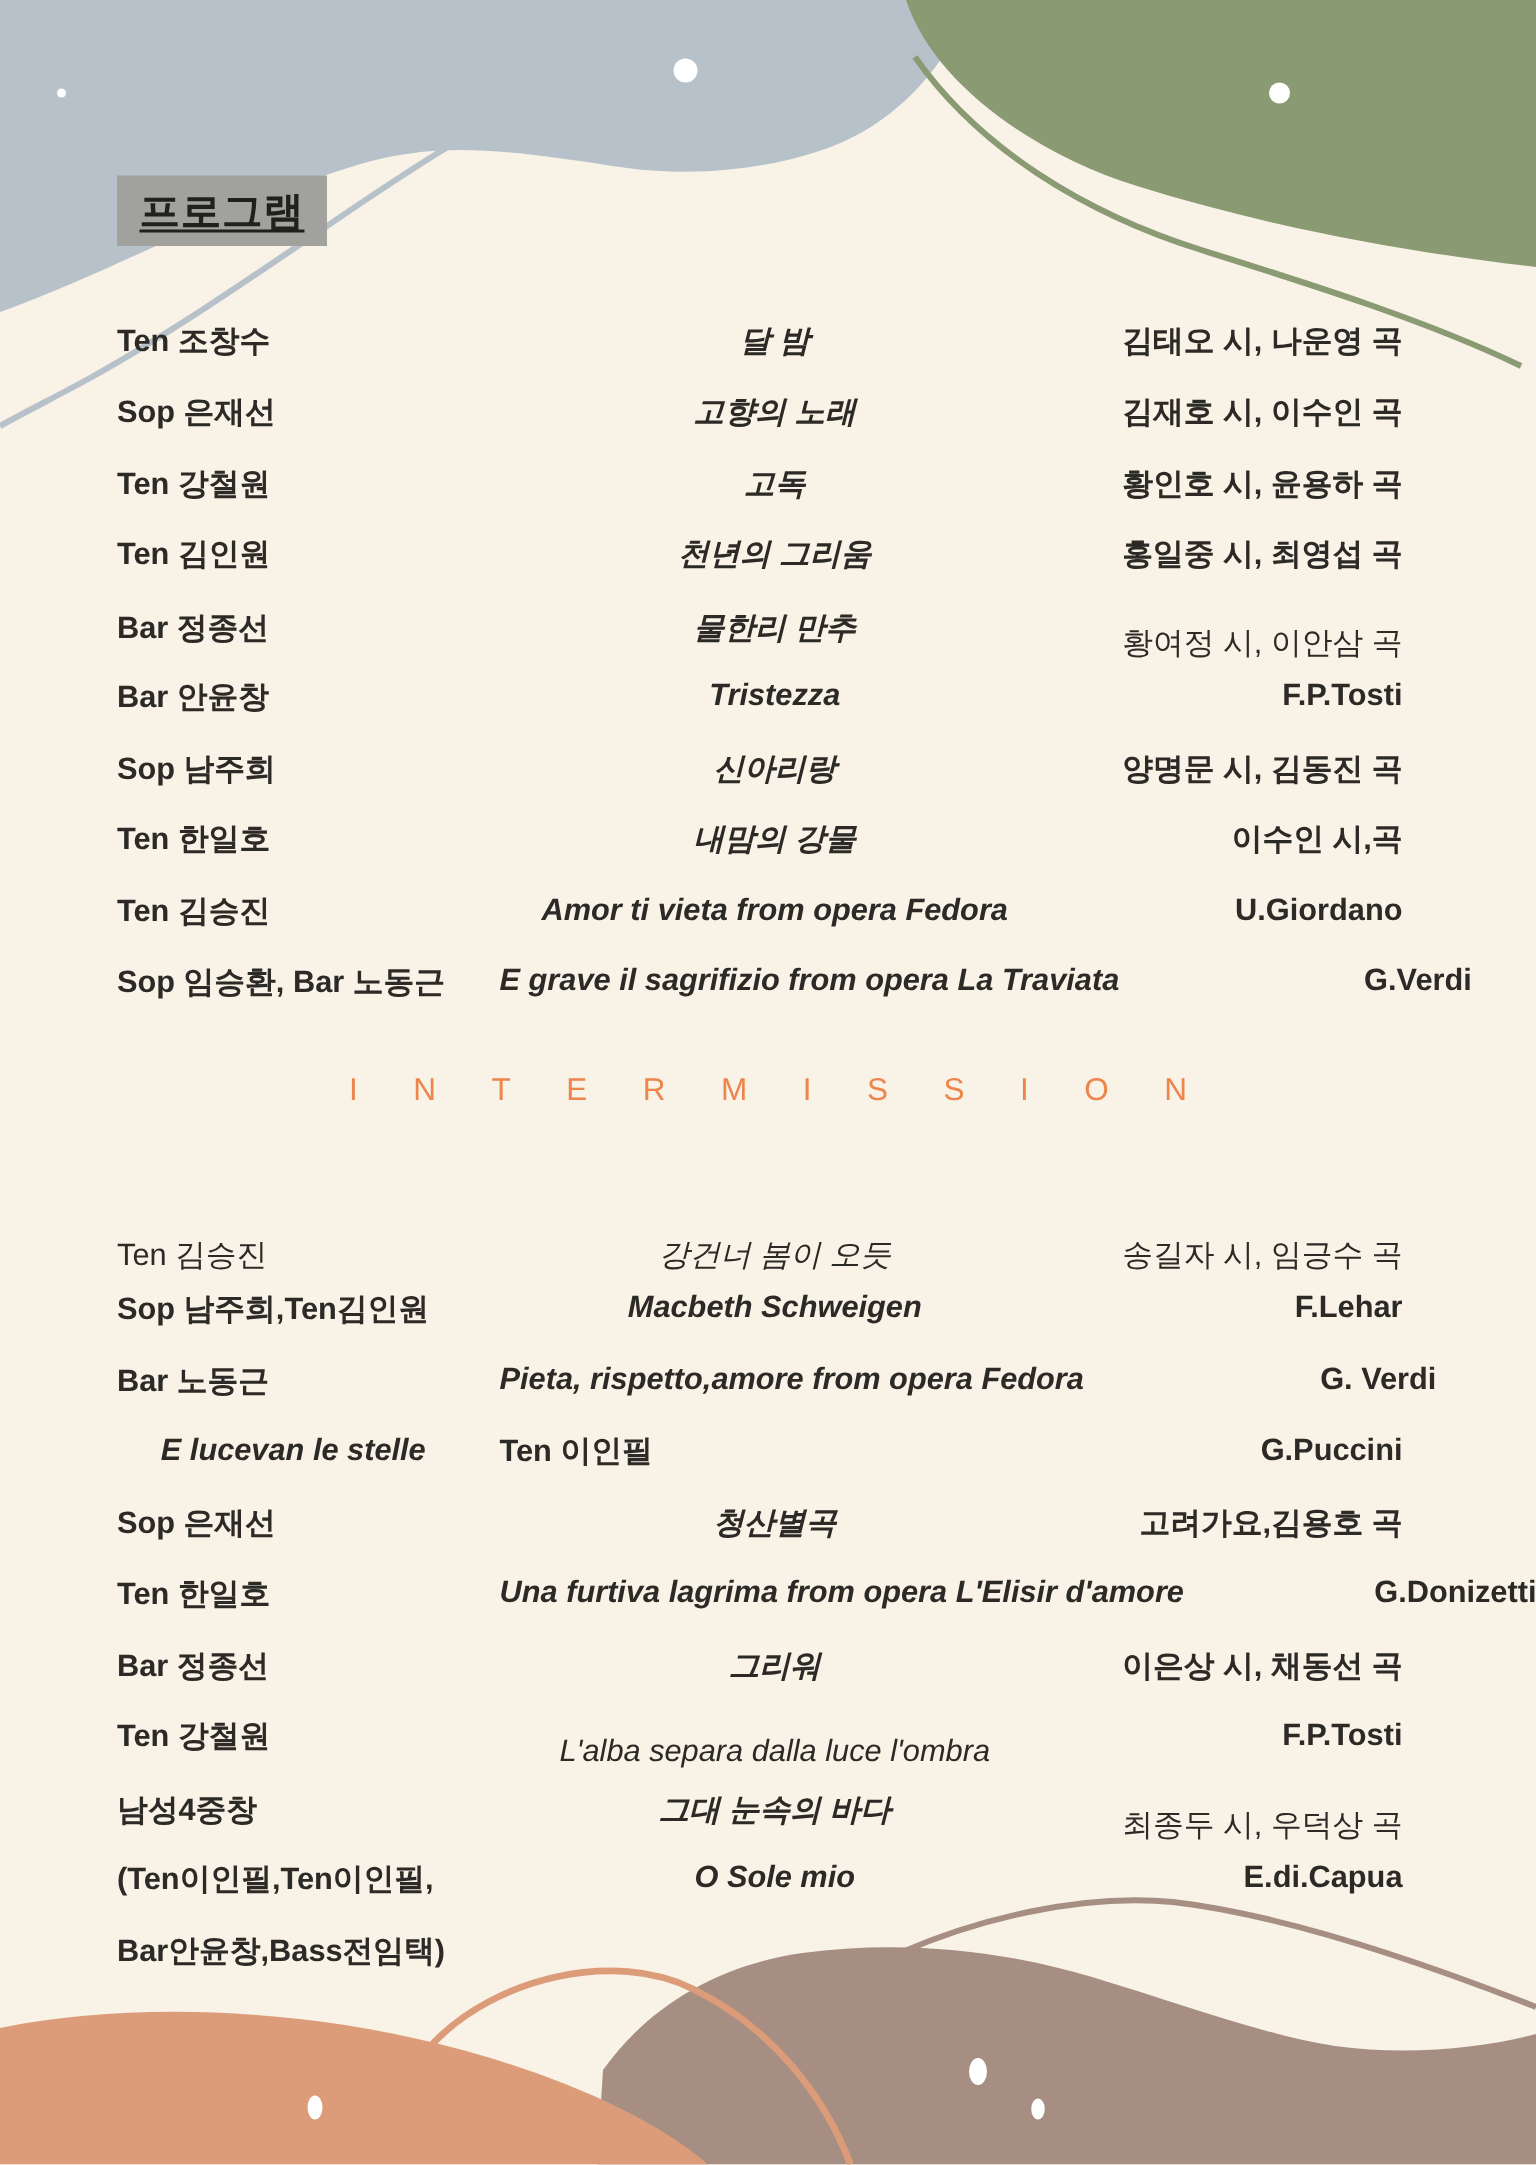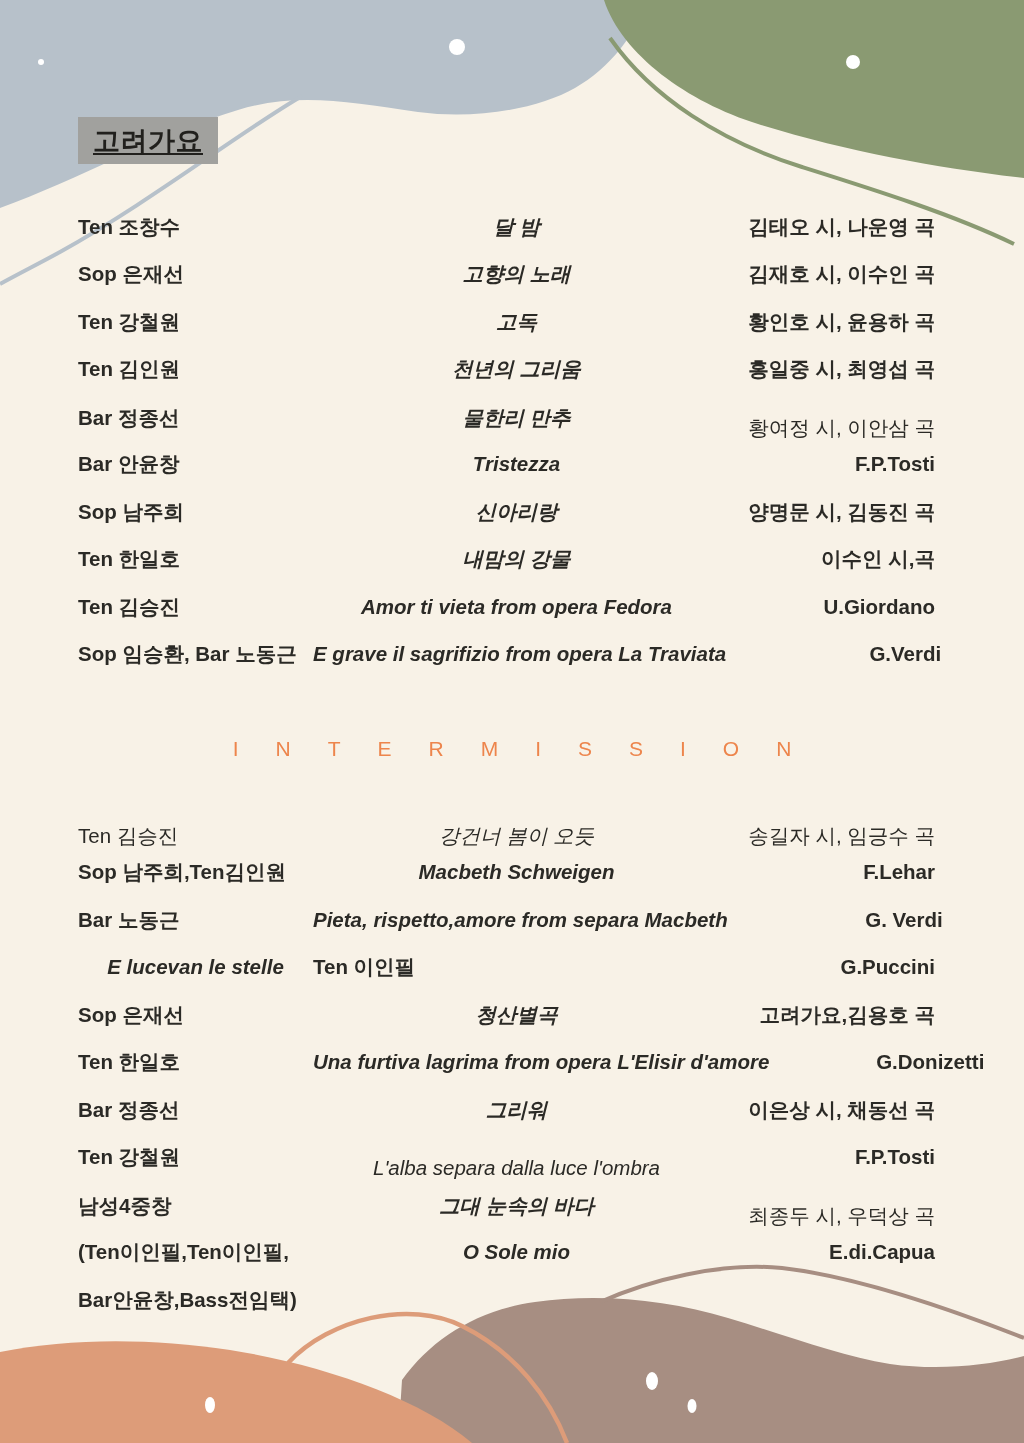--- a/index.html
+++ b/index.html
@@ -51,30 +51,31 @@
   .program-table{
     position:absolute;left:78px;right:89px;
   }
   #first-half{top:203px;}
   #second-half{top:801px;}
   .program-row{
     display:grid;
     grid-template-columns:235px 1fr 215px;
     height:47.5px;
     align-items:center;
+    gap:20px;
   }
   .cell{font-size:20.5px;font-weight:600;white-space:nowrap;}
   .cell.performer{text-align:left;}
   .cell.piece{text-align:center;font-style:italic;}
   .cell.credit{text-align:right;}
   .cell.light{font-weight:400;margin-top:21px;}
 
   .intermission{
     position:absolute;left:0;right:0;top:715px;height:46px;
-    display:flex;align-items:flex-end;justify-content:center;
+    display:flex;align-items:flex-start;justify-content:center;
   }
   .intermission span{
     color:var(--orange);
     font-size:21px;font-weight:400;
     letter-spacing:37px;
     margin-right:-37px;
     white-space:nowrap;
   }
 </style>
 </head>
@@ -101,21 +102,21 @@
     <circle class="star" cx="457" cy="47" r="8"></circle>
     <circle class="star" cx="853" cy="62" r="7"></circle>
     <ellipse class="star" cx="210" cy="1405" rx="5" ry="8"></ellipse>
     <ellipse class="star" cx="652" cy="1381" rx="6" ry="9"></ellipse>
     <ellipse class="star" cx="692" cy="1406" rx="4.5" ry="7"></ellipse>
   </svg>
 
   <div class="content">
 
     <div class="title-box">
-      <span>고려가요</span>
+      <span>프로그램</span>
     </div>
 
     <div class="program-table" id="first-half">
   <div class="program-row">
     <div class="cell performer">Ten 조창수</div>
     <div class="cell piece">달 밤</div>
     <div class="cell credit">김태오 시, 나운영 곡</div>
   </div>
 
   <div class="program-row">
@@ -185,21 +186,21 @@
   </div>
 
   <div class="program-row">
     <div class="cell performer">Sop 남주희,Ten김인원</div>
     <div class="cell piece">Macbeth Schweigen</div>
     <div class="cell credit">F.Lehar</div>
   </div>
 
   <div class="program-row">
     <div class="cell performer">Bar 노동근</div>
-    <div class="cell piece">Pieta, rispetto,amore from separa Macbeth</div>
+    <div class="cell piece">Pieta, rispetto,amore from opera Fedora</div>
     <div class="cell credit">G. Verdi</div>
   </div>
 
   <div class="program-row">
     <div class="cell piece">E lucevan le stelle</div>
     <div class="cell performer">Ten 이인필</div>
     <div class="cell credit">G.Puccini</div>
   </div>
 
   <div class="program-row">

